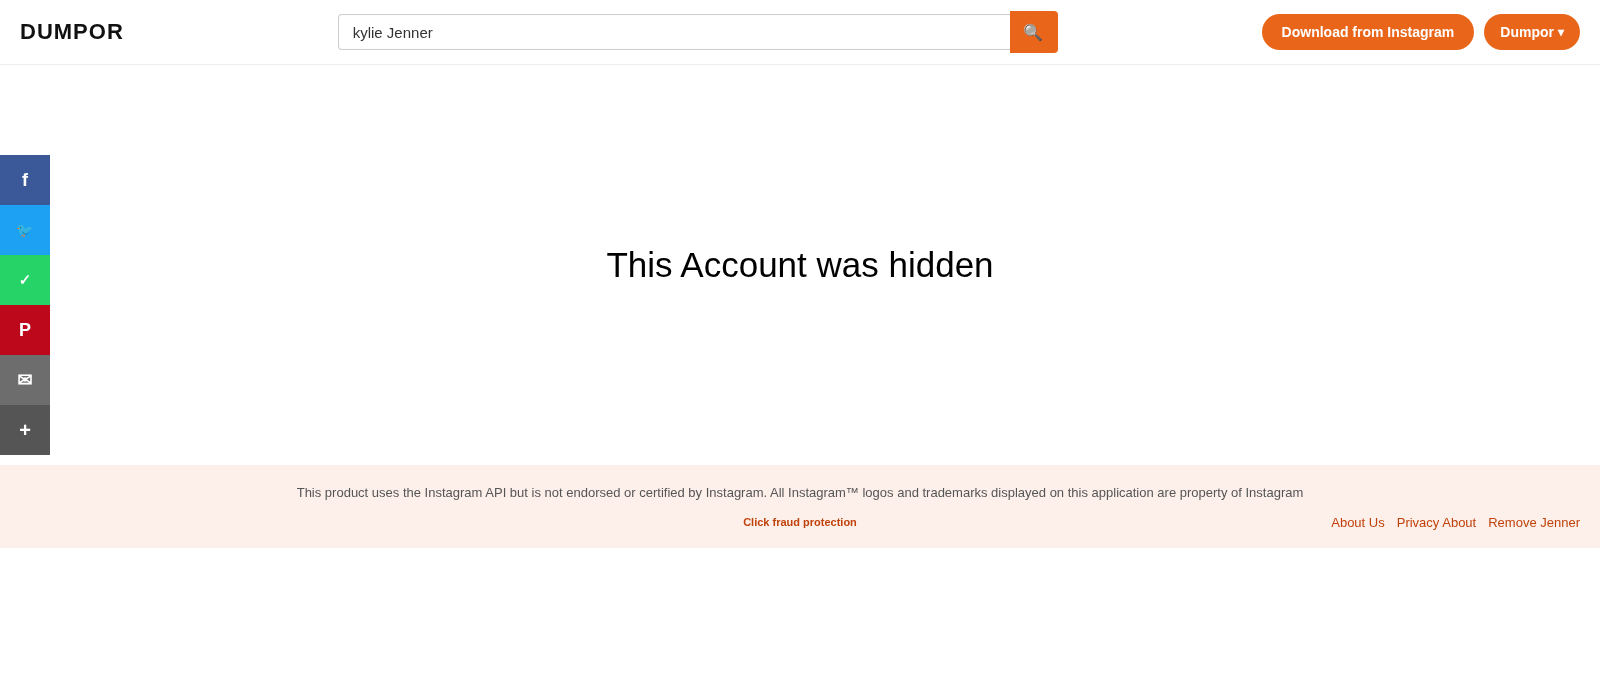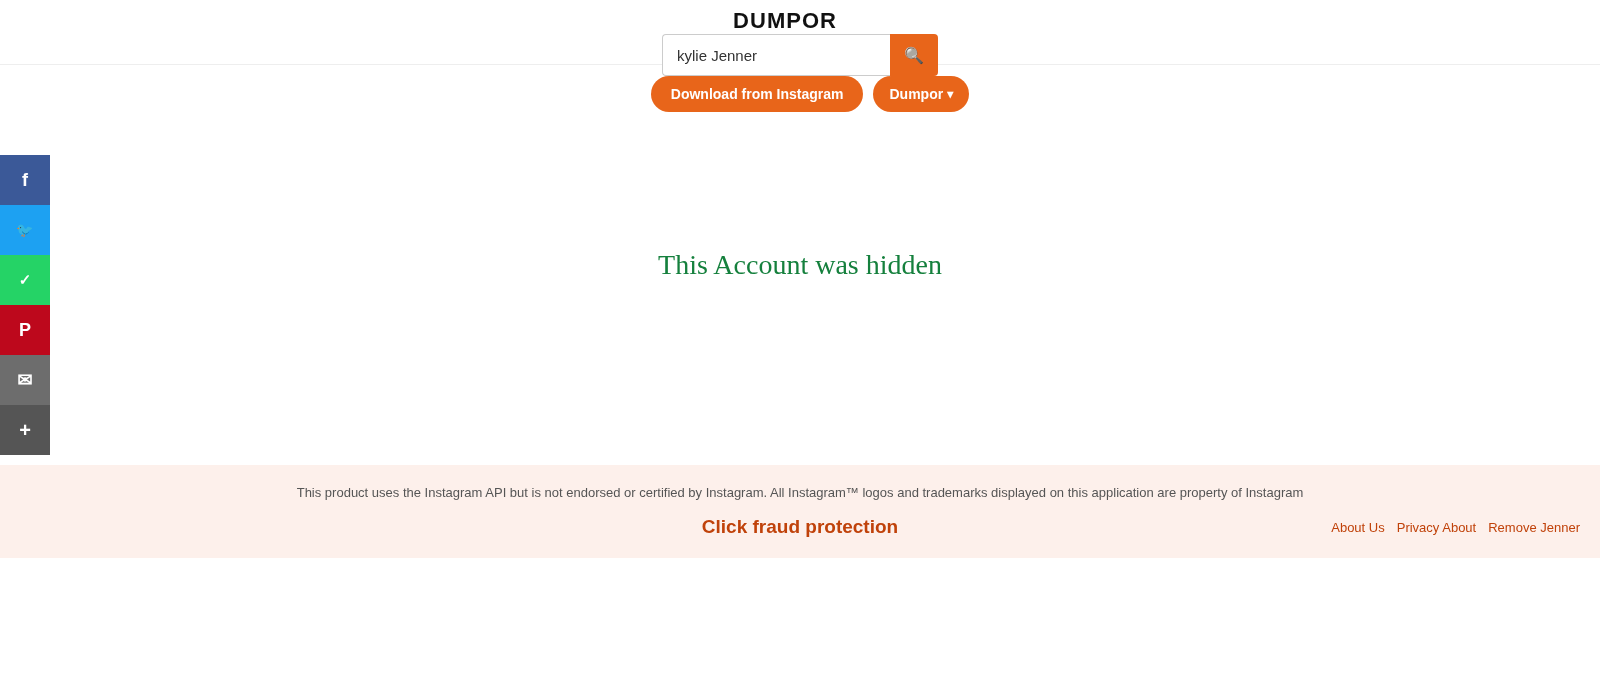--- a/index.html
+++ b/index.html
@@ -6,40 +6,39 @@
     body { font-family: Arial, sans-serif; background: #fff; min-height: 693px; overflow-x: hidden; }
 
     
     .header {
       display: flex;
       align-items: center;
       padding: 8px 20px;
       border-bottom: 1px solid #eee;
       background: #fff;
       height: 65px;
-      flex-direction: column;
     }
     .logo {
       font-size: 22px;
       font-weight: 900;
       color: #111;
       letter-spacing: 1px;
       margin-right: 30px;
       white-space: nowrap;
     }
     .search-container {
       flex: 1;
       display: flex;
       align-items: center;
       max-width: 720px;
       margin: 0 auto;
     }
     .search-input {
       flex: 1;
-      height: 42px;
+      height: 36px;
       border: 1px solid #ccc;
       border-right: none;
       border-radius: 4px 0 0 4px;
       padding: 0 14px;
       font-size: 15px;
       color: #333;
       outline: none;
     }
     .search-btn {
       height: 42px;
@@ -119,45 +118,44 @@
 
     
     .main-content {
       min-height: 400px;
       display: flex;
       align-items: center;
       justify-content: center;
       padding: 60px 0;
     }
     .hidden-msg {
-      font-size: 28px;
-      color: #15803d;
+      font-size: 35px;
+      color: #000000;
       font-weight: 400;
-      font-family: Liberation Serif, serif;
     }
 
     
     .footer {
       background: #fdf0eb;
       padding: 20px;
       text-align: center;
     }
     .footer-title {
       font-size: 14px;
       font-weight: 700;
       color: #333;
       margin-bottom: 6px;
     }
     .footer-desc {
       font-size: 13px;
       color: #555;
       margin-bottom: 16px;
     }
     .footer-fraud {
-      font-size: 19px;
+      font-size: 11px;
       color: #c0420a;
       font-weight: 700;
       cursor: pointer;
       margin-bottom: 0;
     }
     .footer-link {
       font-size: 13px;
       color: #c0420a;
       cursor: pointer;
       text-decoration: none;

